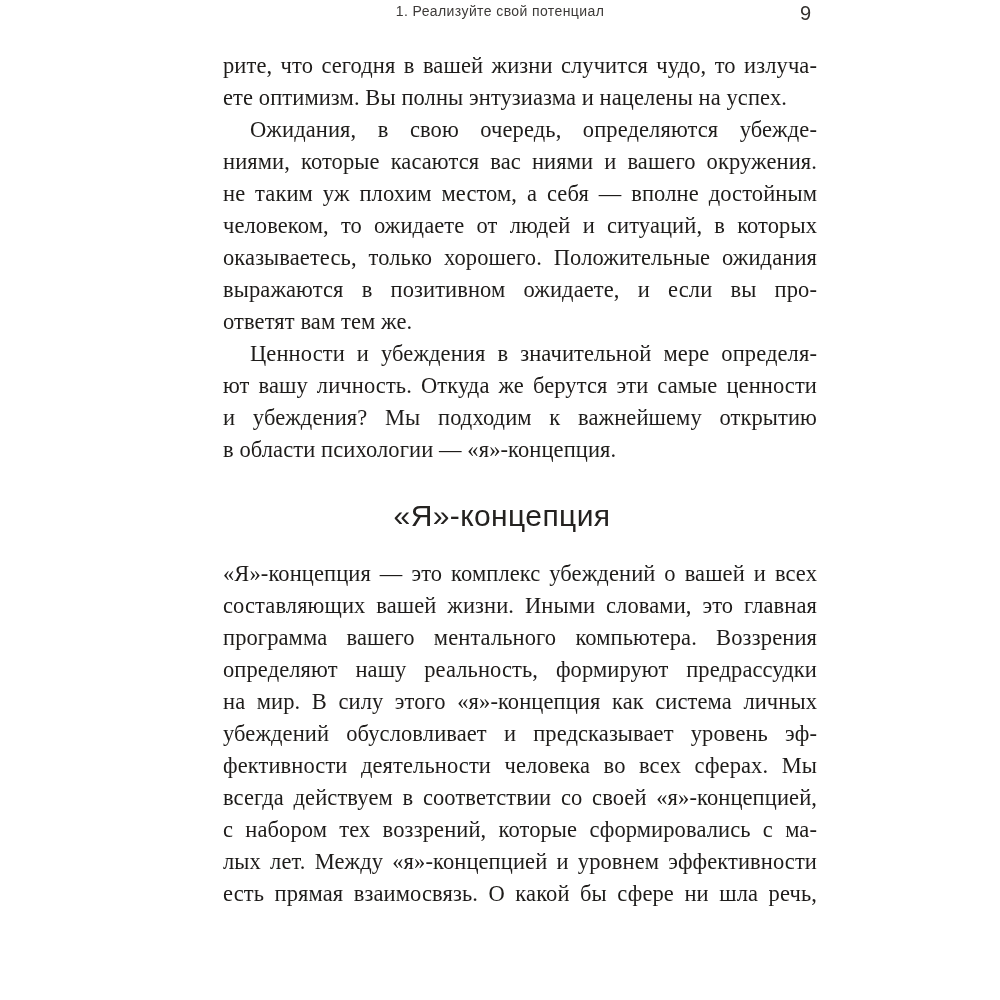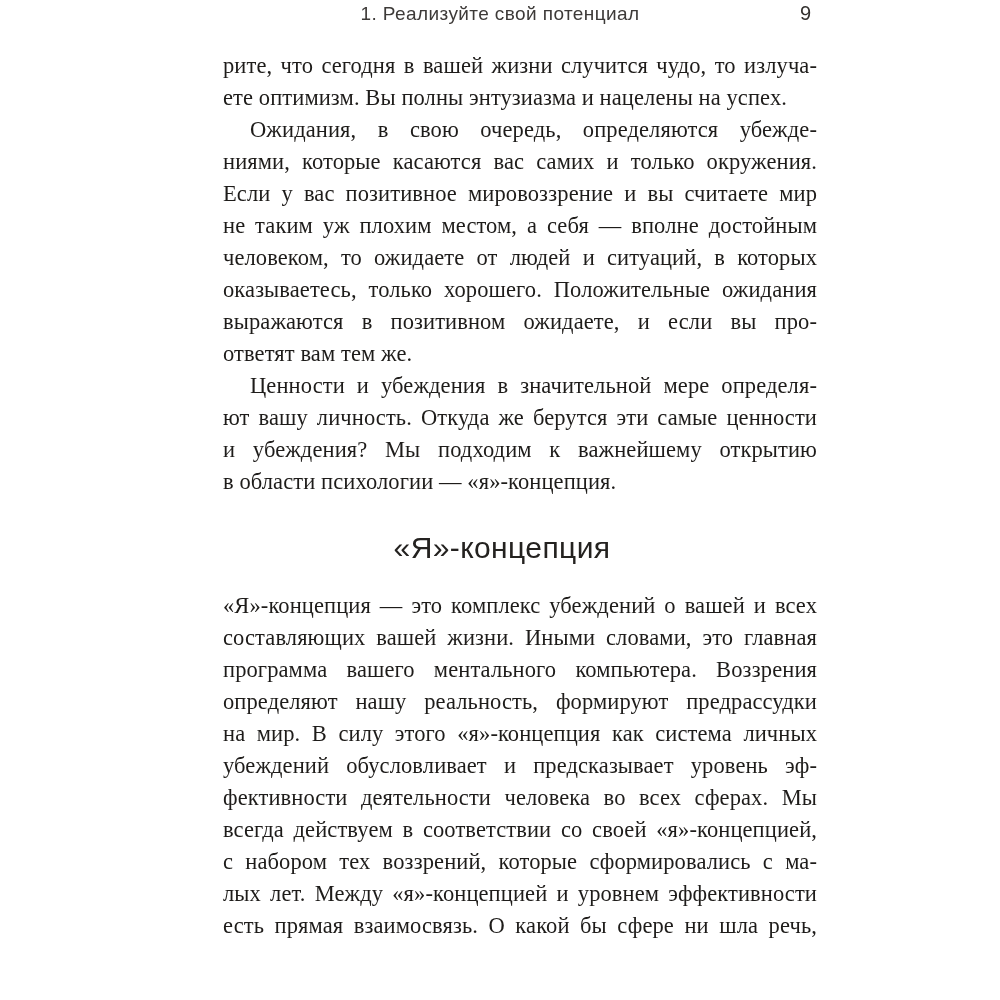--- a/index.html
+++ b/index.html
@@ -21,21 +21,21 @@
     left: 0;
     width: 100%;
     height: 26px;
     font-family: "Liberation Sans", sans-serif;
   }
   .chapter-title {
     position: absolute;
     left: 0;
     width: 100%;
     text-align: center;
-    font-size: 19px;
+    font-size: 14px;
     letter-spacing: 0.4px;
     color: #3d3a38;
   }
   .page-number {
     position: absolute;
     top: -1px;
     right: 189px;
     font-size: 20px;
     color: #34312f;
   }
@@ -94,22 +94,21 @@
 
   <div class="text-column">
 
     <div class="para">
       <div class="line">рите, что сегодня в вашей жизни случится чудо, то излуча-</div>
       <div class="line last">ете оптимизм. Вы полны энтузиазма и нацелены на успех.</div>
     </div>
 
     <div class="para">
       <div class="line indent">Ожидания, в свою очередь, определяются убежде-</div>
-      <div class="line">ниями, которые касаются вас самих и только окружения.</div>
-      <div class="line">Если у вас позитивное мировоззрение и вы считаете мир</div>
+      <div class="line">ниями, которые касаются вас ниями и вашего окружения.</div>
       <div class="line">не таким уж плохим местом, а себя — вполне достойным</div>
       <div class="line">человеком, то ожидаете от людей и ситуаций, в которых</div>
       <div class="line">оказываетесь, только хорошего. Положительные ожидания</div>
       <div class="line">выражаются в позитивном ожидаете, и если вы про-</div>
       <div class="line last">ответят вам тем же.</div>
     </div>
 
     <div class="para">
       <div class="line indent">Ценности и убеждения в значительной мере определя-</div>
       <div class="line">ют вашу личность. Откуда же берутся эти самые ценности</div>

